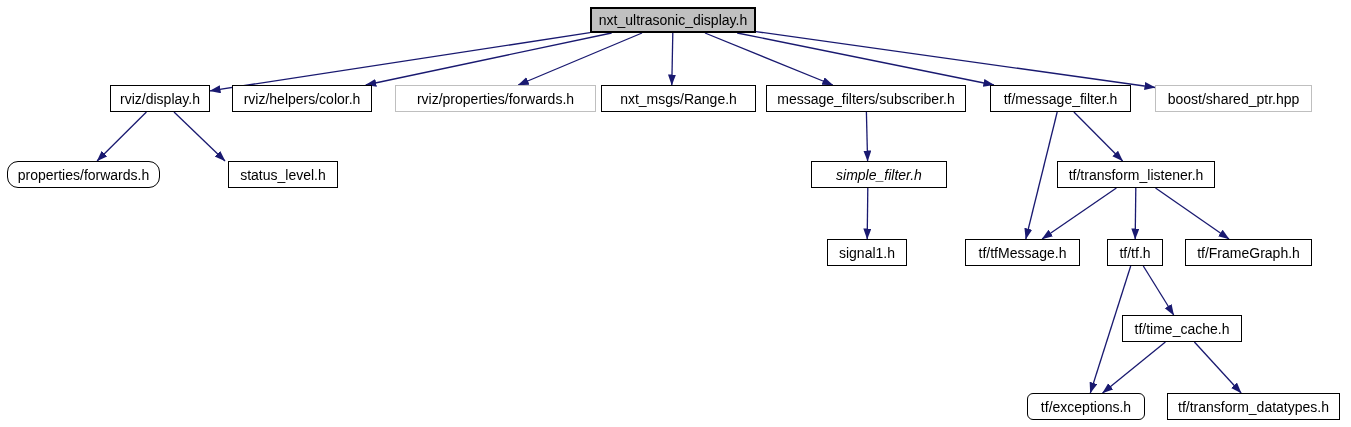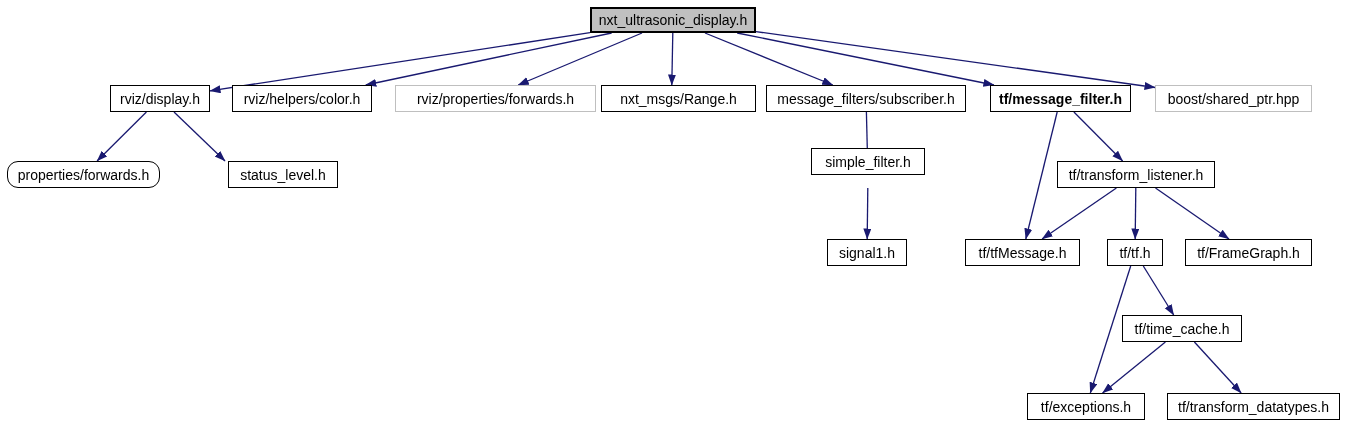--- a/index.html
+++ b/index.html
@@ -78,27 +78,27 @@
         <line x1="1194.4" y1="342.0" x2="1241.1" y2="393.0" stroke="#191970" stroke-width="1.3" marker-end="url(#arrow)"></line>
       </g>
   </svg>
   <div id="node-layer">
       <div class="node root" style="left: 590px; top: 7px; width: 166px; height: 26px;">nxt_ultrasonic_display.h</div>
       <div class="node" style="left: 110px; top: 85px; width: 100px; height: 27px;">rviz/display.h</div>
       <div class="node" style="left: 232px; top: 85px; width: 140px; height: 27px;">rviz/helpers/color.h</div>
       <div class="node plain" style="left: 395px; top: 85px; width: 201px; height: 27px;">rviz/properties/forwards.h</div>
       <div class="node" style="left: 601px; top: 85px; width: 155px; height: 27px;">nxt_msgs/Range.h</div>
       <div class="node" style="left: 766px; top: 85px; width: 200px; height: 27px;">message_filters/subscriber.h</div>
-      <div class="node" style="left: 990px; top: 85px; width: 141px; height: 27px; font-weight: bold;">tf/message_filter.h</div>
+      <div class="node" style="left: 990px; top: 85px; width: 141px; height: 27px;">tf/message_filter.h</div>
       <div class="node plain" style="left: 1155px; top: 85px; width: 157px; height: 27px;">boost/shared_ptr.hpp</div>
       <div class="node" style="left: 7px; top: 161px; width: 153px; height: 27px; border-radius: 11px;">properties/forwards.h</div>
       <div class="node" style="left: 184px; top: 161px; width: 110px; height: 27px; margin-left: 44px;">status_level.h</div>
-      <div class="node" style="left: 811px; top: 148px; width: 114px; height: 27px;">simple_filter.h</div>
+      <div class="node" style="left: 811px; top: 161px; width: 136px; height: 27px; font-style: italic;">simple_filter.h</div>
       <div class="node" style="left: 1057px; top: 161px; width: 158px; height: 27px;">tf/transform_listener.h</div>
       <div class="node" style="left: 827px; top: 239px; width: 80px; height: 27px;">signal1.h</div>
       <div class="node" style="left: 965px; top: 239px; width: 115px; height: 27px;">tf/tfMessage.h</div>
       <div class="node" style="left: 1107px; top: 239px; width: 56px; height: 27px;">tf/tf.h</div>
       <div class="node" style="left: 1185px; top: 239px; width: 127px; height: 27px;">tf/FrameGraph.h</div>
       <div class="node" style="left: 1122px; top: 315px; width: 120px; height: 27px; text-align: right;">tf/time_cache.h</div>
-      <div class="node" style="left: 1027px; top: 393px; width: 118px; height: 27px;">tf/exceptions.h</div>
+      <div class="node" style="left: 1027px; top: 393px; width: 118px; height: 27px; border-radius: 6px;">tf/exceptions.h</div>
       <div class="node" style="left: 1167px; top: 393px; width: 173px; height: 27px;">tf/transform_datatypes.h</div>
     </div>
 </div>
 
 </body></html>

